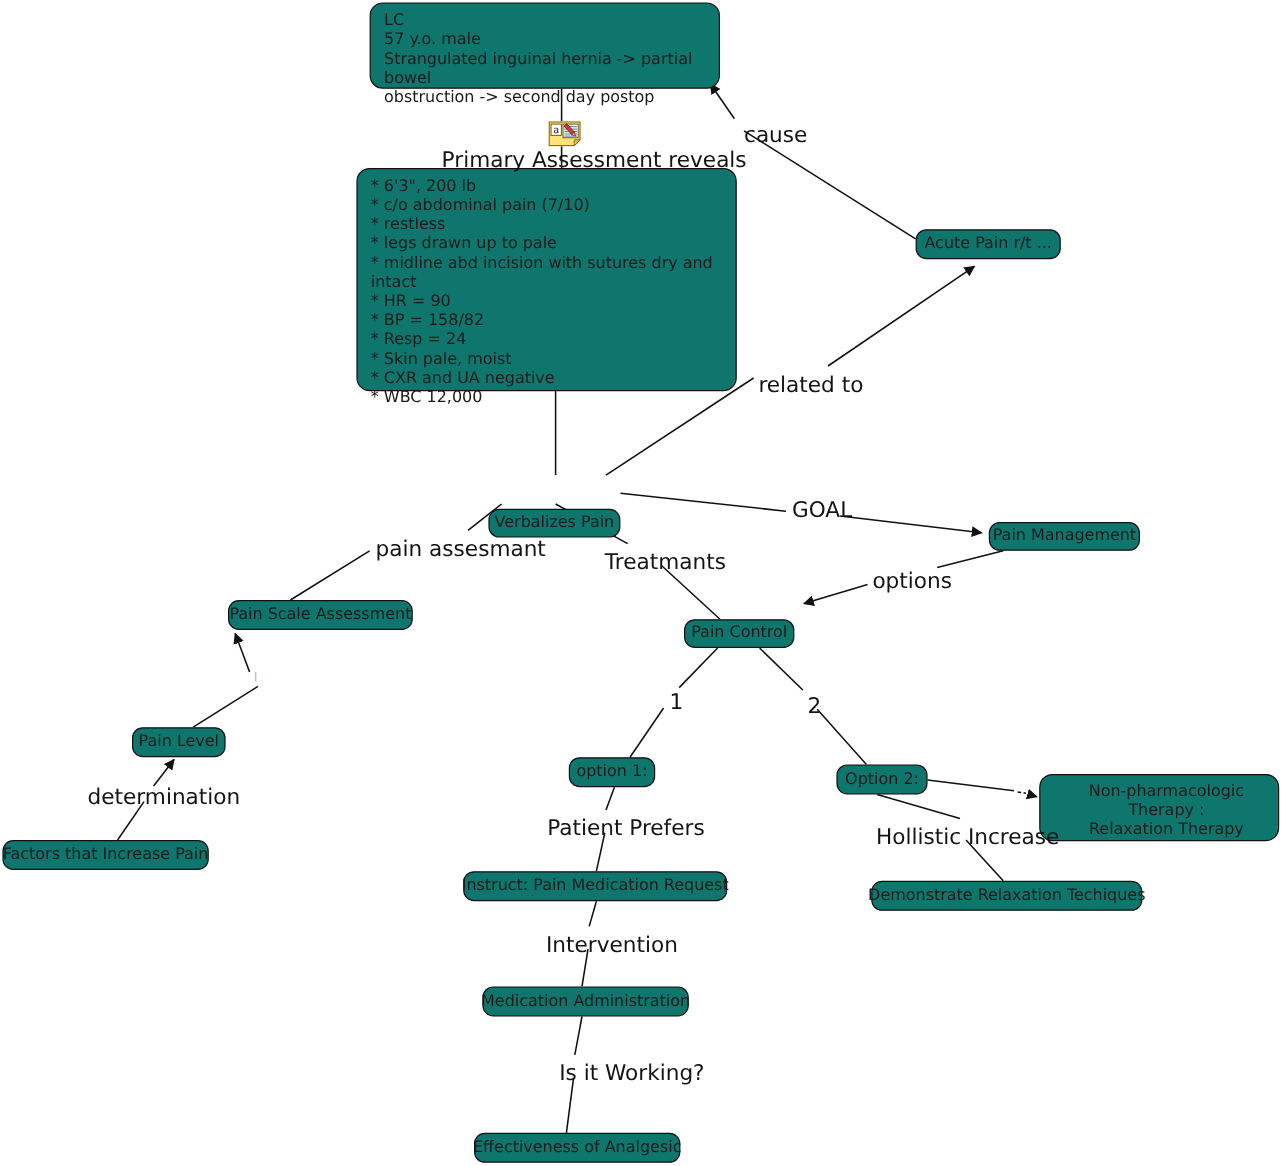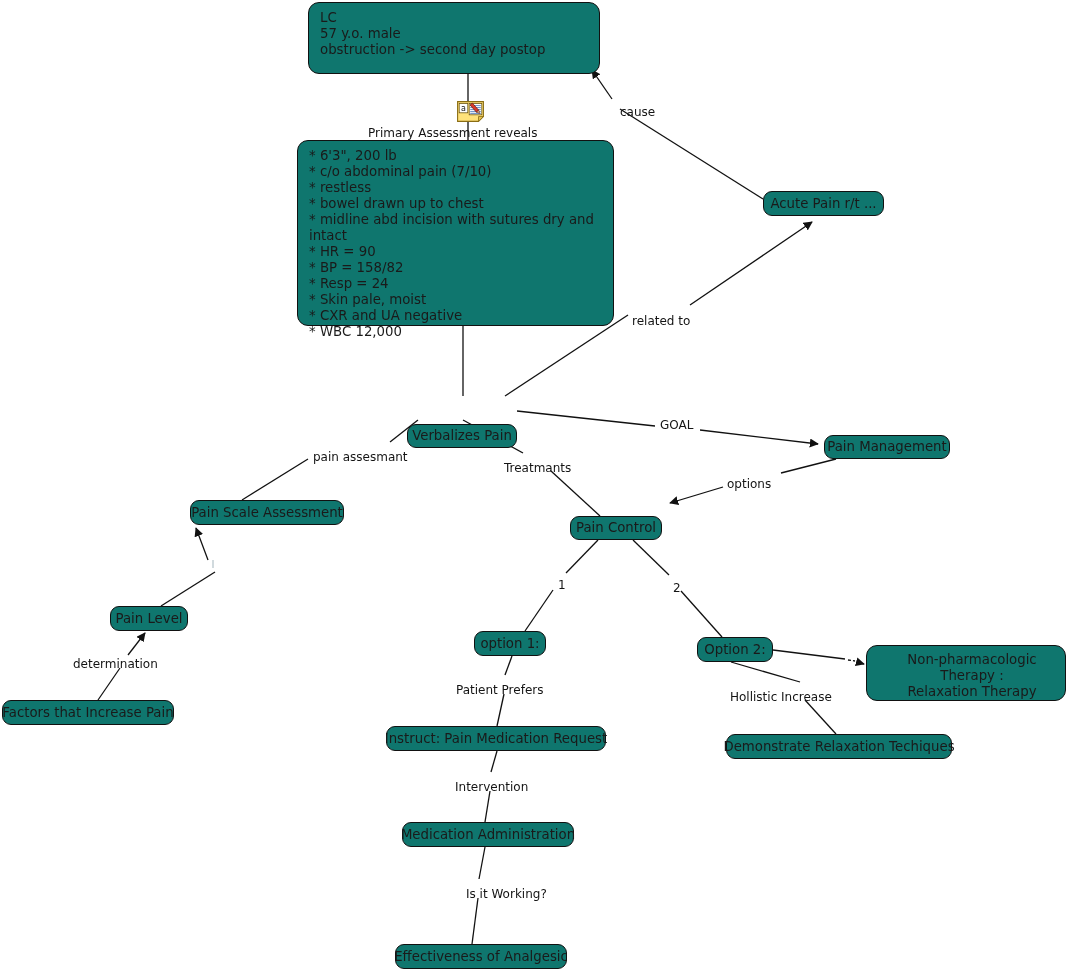--- a/index.html
+++ b/index.html
@@ -52,21 +52,21 @@
     padding: 7px 10px 8px 11px;
     border-radius: 11px;
   }
   .node.multiline.centered {
     text-align: center;
     padding: 6px 10px;
   }
   .node-line { display: block; }
   .edge-label {
     position: absolute;
-    font-size: 12px;
+    font-size: 18px;
     line-height: 15px;
     color: #141414;
     white-space: nowrap;
     z-index: 4;
     background: transparent;
   }
   .note-icon {
     position: absolute;
     width: 27px;
     height: 21px;
@@ -158,27 +158,28 @@
         <rect x="17.1" y="1.4" width="3.0" height="9.6" fill="#d93a2b" stroke="#6b1d14" stroke-width="0.7"></rect>
         <polygon points="17.1,11.0 20.1,11.0 18.6,14.0" fill="#f5d79a" stroke="#6b1d14" stroke-width="0.6"></polygon>
       </g>
     </svg>
   </div>
 
   <div id="nodes-layer">
       <div class="node multiline" style="left: 308px; top: 2px; width: 292px; height: 72px;">
         <span class="node-line">LC</span>
         <span class="node-line">57 y.o. male</span>
+        <span class="node-line">Strangulated inguinal hernia -&gt; partial bowel</span>
         <span class="node-line">obstruction -&gt; second day postop</span>
       </div>
       <div class="node multiline" style="left: 297px; top: 140px; width: 317px; height: 186px;">
         <span class="node-line">* 6'3", 200 lb</span>
         <span class="node-line">* c/o abdominal pain (7/10)</span>
         <span class="node-line">* restless</span>
-        <span class="node-line">* bowel drawn up to chest</span>
+        <span class="node-line">* legs drawn up to pale</span>
         <span class="node-line">* midline abd incision with sutures dry and intact</span>
         <span class="node-line">* HR = 90</span>
         <span class="node-line">* BP = 158/82</span>
         <span class="node-line">* Resp = 24</span>
         <span class="node-line">* Skin pale, moist</span>
         <span class="node-line">* CXR and UA negative</span>
         <span class="node-line">* WBC 12,000</span>
       </div>
       <div class="node" style="left: 763px; top: 191px; width: 121px; height: 25px;">
         <span class="node-line">Acute Pain r/t ...</span>

